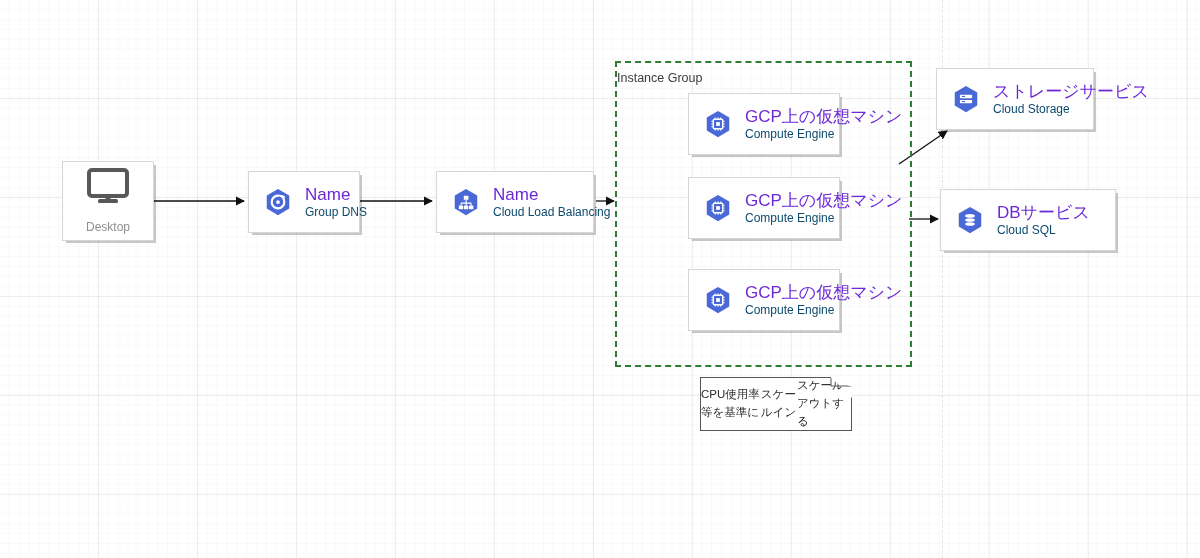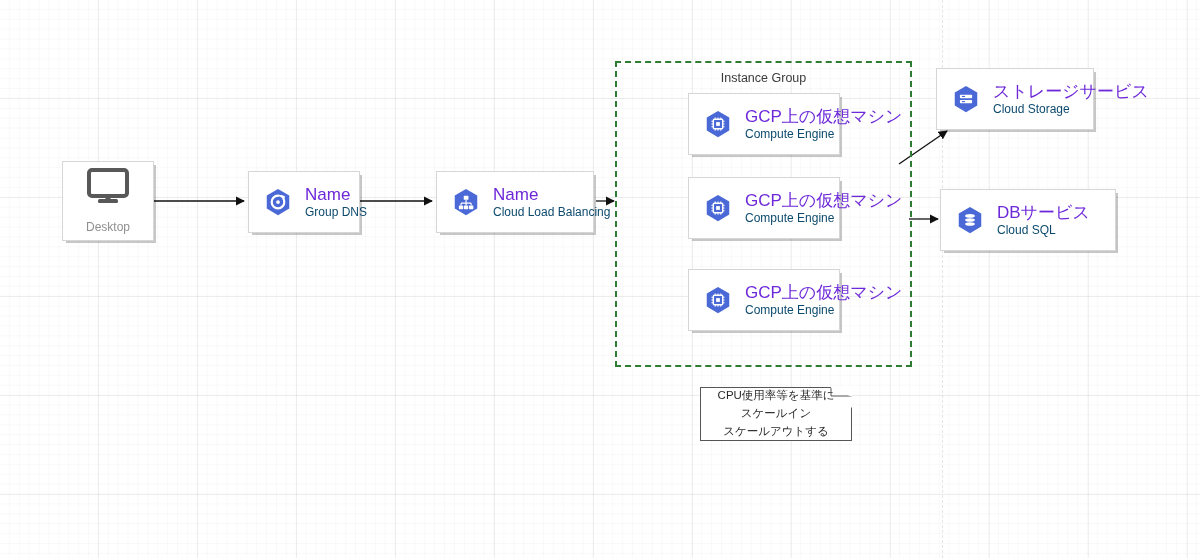--- a/index.html
+++ b/index.html
@@ -90,40 +90,39 @@
     position: absolute;
     box-sizing: border-box;
     border: 2px dashed #2e7d32;
     background: transparent;
   }
   .group-title {
     position: absolute;
     top: 8px;
     left: 0;
     right: 0;
-    text-align: center;
+    text-align: left;
     font-size: 12.5px;
     color: #3b3b3b;
   }
 
   
   .note {
     position: absolute;
     box-sizing: border-box;
     background: #ffffff;
     border: 1px solid #555555;
     display: flex;
-    flex-direction: column;
+    flex-direction: row;
     align-items: center;
     justify-content: center;
-    text-align: right;
+    text-align: left;
     font-size: 11.5px;
     color: #2b2b2b;
     line-height: 1.55;
-    margin-top: 10px;
   }
   .note-fold-cover {
     position: absolute;
     top: -1px;
     right: -1px;
     width: 0;
     height: 0;
     border-top: 21px solid #ffffff;
     border-left: 21px solid transparent;
   }

